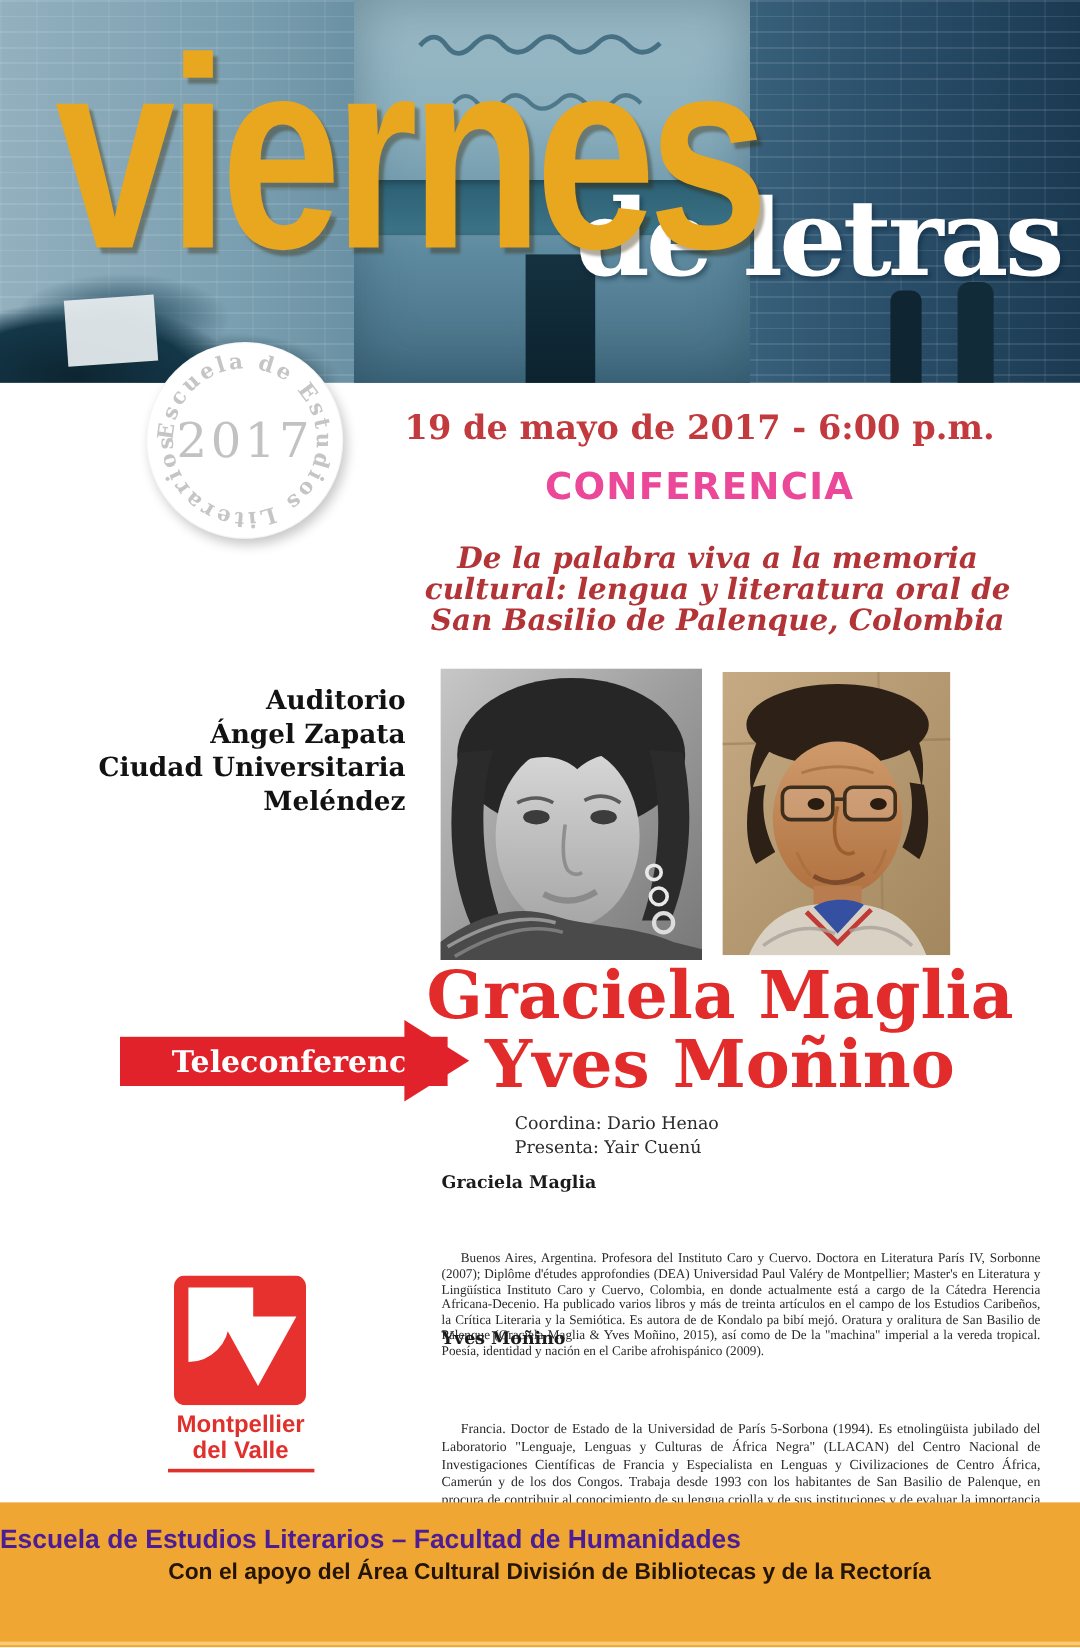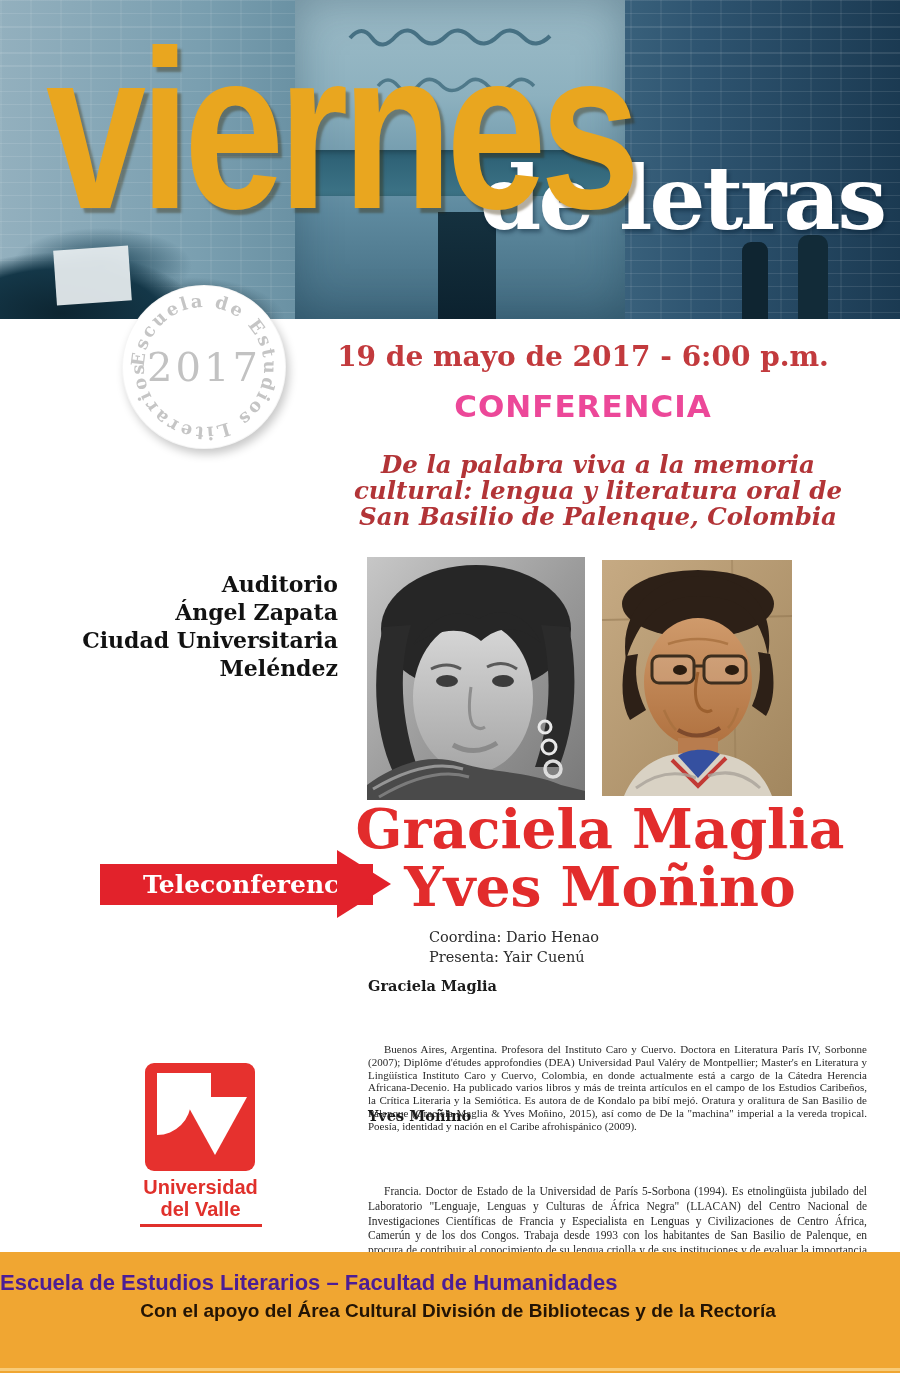--- a/index.html
+++ b/index.html
@@ -239,21 +239,21 @@
   <p class="bio-text bio1-text">Buenos Aires, Argentina. Profesora del Instituto Caro y Cuervo. Doctora en Literatura París IV, Sorbonne (2007); Diplôme d'études approfondies (DEA) Universidad Paul Valéry de Montpellier; Master's en Literatura y Lingüística Instituto Caro y Cuervo, Colombia, en donde actualmente está a cargo de la Cátedra Herencia Africana-Decenio. Ha publicado varios libros y más de treinta artículos en el campo de los Estudios Caribeños, la Crítica Literaria y la Semiótica. Es autora de de Kondalo pa bibí mejó. Oratura y oralitura de San Basilio de Palenque (Graciela Maglia &amp; Yves Moñino, 2015), así como de De la "machina" imperial a la vereda tropical. Poesía, identidad y nación en el Caribe afrohispánico (2009).</p>
   <div class="bio-name bio2-name">Yves Moñino</div>
   <p class="bio-text bio2-text">Francia. Doctor de Estado de la Universidad de París 5-Sorbona (1994). Es etnolingüista jubilado del Laboratorio "Lenguaje, Lenguas y Culturas de África Negra" (LLACAN) del Centro Nacional de Investigaciones Científicas de Francia y Especialista en Lenguas y Civilizaciones de Centro África, Camerún y de los dos Congos. Trabaja desde 1993 con los habitantes de San Basilio de Palenque, en procura de contribuir al conocimiento de su lengua criolla y de sus instituciones y de evaluar la importancia de su herencia congolesa, particularmente kikongo. Ha publicado siete libros y más de sesenta artículos en revistas científicas, de los cuales unos doce son sobre Colombia.</p>
 
   <svg class="logo" viewBox="0 0 110 108">
     <rect x="0" y="0" width="110" height="108" rx="9" fill="#e6312e"></rect>
     <path d="M12,10 H66 V38 H46 A34,34 0 0 1 12,72 Z" fill="#ffffff"></path>
     <polygon points="38,34 102,34 70,92" fill="#ffffff"></polygon>
   </svg>
   <div class="logo-text">
-    <span>Universidad</span><br>
+    <span>Montpellier</span><br>
     <span>del Valle</span>
   </div>
   <div class="logo-underline"></div>
 
   <div class="footer">
     <p class="footer-line1">Escuela de Estudios Literarios – Facultad de Humanidades</p>
     <p class="footer-line2">Con el apoyo del Área Cultural División de Bibliotecas y de la Rectoría</p>
   </div>
 
 </div>

